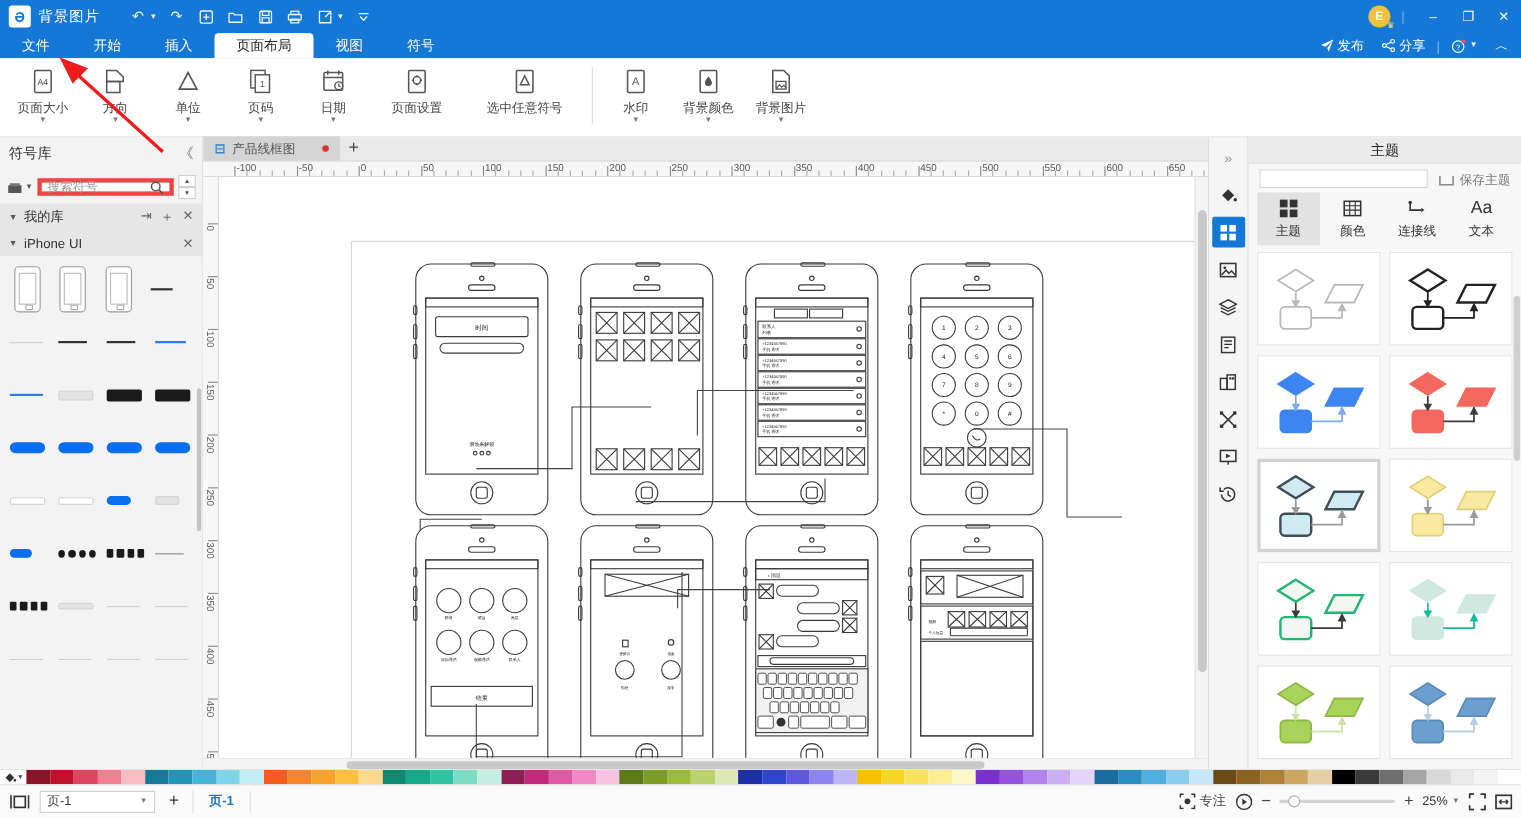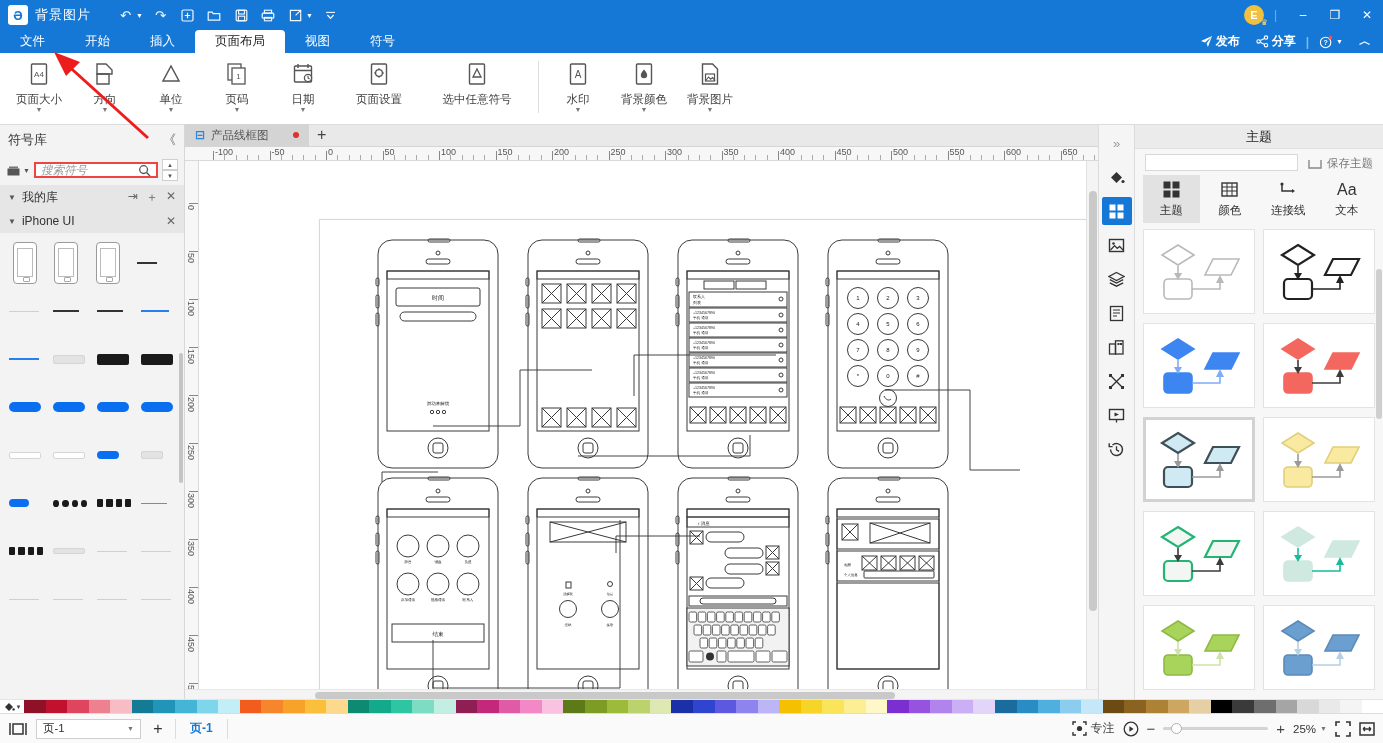--- a/index.html
+++ b/index.html
@@ -24,21 +24,21 @@
             display:flex; align-items:center; justify-content:center; font-size:11px; font-weight:bold; position:relative;}
   .avatar .crown { position:absolute; right:-4px; bottom:-2px; font-size:8px; color:#ffd966; }
   .tb-sep { color:#74b0e6; margin:0 10px; font-size:12px; }
   .win-btn { width:32px; height:30px; display:flex; align-items:center; justify-content:center; color:#fff; font-size:12px;}
 
   
   .menustrip { height:23px; background:#1678d6; display:flex; align-items:flex-end; position:relative; flex:none; }
   .menu-item { height:23px; padding:0 20px; color:#fff; font-size:12.5px; display:flex; align-items:center; }
   .menu-item.file { color:#fff; }
   .menu-item.active { background:#fff; color:#222; border-radius:4px 4px 0 0; }
-  .menu-right { position:absolute; right:6px; top:0; height:23px; display:flex; align-items:center; color:#fff; font-size:12px; gap:4px;font-weight:bold;}
+  .menu-right { position:absolute; right:6px; top:0; height:23px; display:flex; align-items:center; color:#fff; font-size:12px; gap:4px;}
   .menu-right .mr { display:flex; align-items:center; gap:3px; padding:0 6px; }
   .menu-right .sep { color:#7fb8e8; }
 
   
   .ribbon { height:72px; background:#fff; border-bottom:1px solid #dcdcdc; display:flex; align-items:flex-start;
             padding-left:6px; flex:none; position:relative; }
   .rb { width:66px; height:70px; display:flex; flex-direction:column; align-items:center; padding-top:6px; }
   .rb .ic { height:30px; display:flex; align-items:center; justify-content:flex-start; color:#5a5a5a; }
   .rb .lbl { font-size:11.5px; color:#444; margin-top:4px; text-align:center; line-height:12px; white-space:nowrap;}
   .rb .car { font-size:7px; color:#777; line-height:7px; margin-top:1px;}
@@ -47,22 +47,22 @@
 
   
   .body { flex:1; display:flex; min-height:0; position:relative; }
 
   
   .leftpanel { width:185px; background:#f3f3f3; border-right:1px solid #d7d7d7; display:flex; flex-direction:column; flex:none; }
   .lp-head { height:30px; display:flex; align-items:center; padding:0 8px; font-size:13px; color:#333; }
   .lp-head .collapse { margin-left:auto; color:#666; font-size:13px;}
   .lp-search { height:30px; display:flex; align-items:center; padding:0 6px; gap:4px;}
   .lp-search .libbtn { display:flex; align-items:center; color:#555; font-size:12px; gap:2px; }
-  .searchbox { flex:1; height:16px; background:#fff; border:2px solid #ef4444; display:flex; align-items:center;
-               padding:0 5px; font-size:11.5px; color:#999; position:relative;font-style:italic;}
+  .searchbox { flex:1; height:16px; background:#fff; border:4px solid #ef4444; display:flex; align-items:center;
+               padding:0 5px; font-size:11.5px; color:#999; position:relative;}
   .searchbox .mag { position:absolute; right:5px; color:#666; font-size:12px;}
   .spin { width:16px; display:flex; flex-direction:column; }
   .spin div { height:11px; border:1px solid #cfcfcf; background:#fff; display:flex; align-items:center; justify-content:center;
               font-size:6px; color:#555;}
   .grp-head { height:24px; background:#e6e6e6; display:flex; align-items:center; padding:0 8px; font-size:12px; color:#333; gap:6px;}
   .grp-head .tri { font-size:8px; color:#555; }
   .grp-head .acts { margin-left:auto; display:flex; gap:8px; color:#666; font-size:12px;}
   .mylib-drop { margin:10px; height:52px; border:1px dashed #bbb; background:#ececec; color:#999;
                 font-size:11px; padding:7px 10px; line-height:17px;}
   .symgrid { flex:1; overflow:hidden; background:#f3f3f3; padding:6px 4px; position:relative; }

